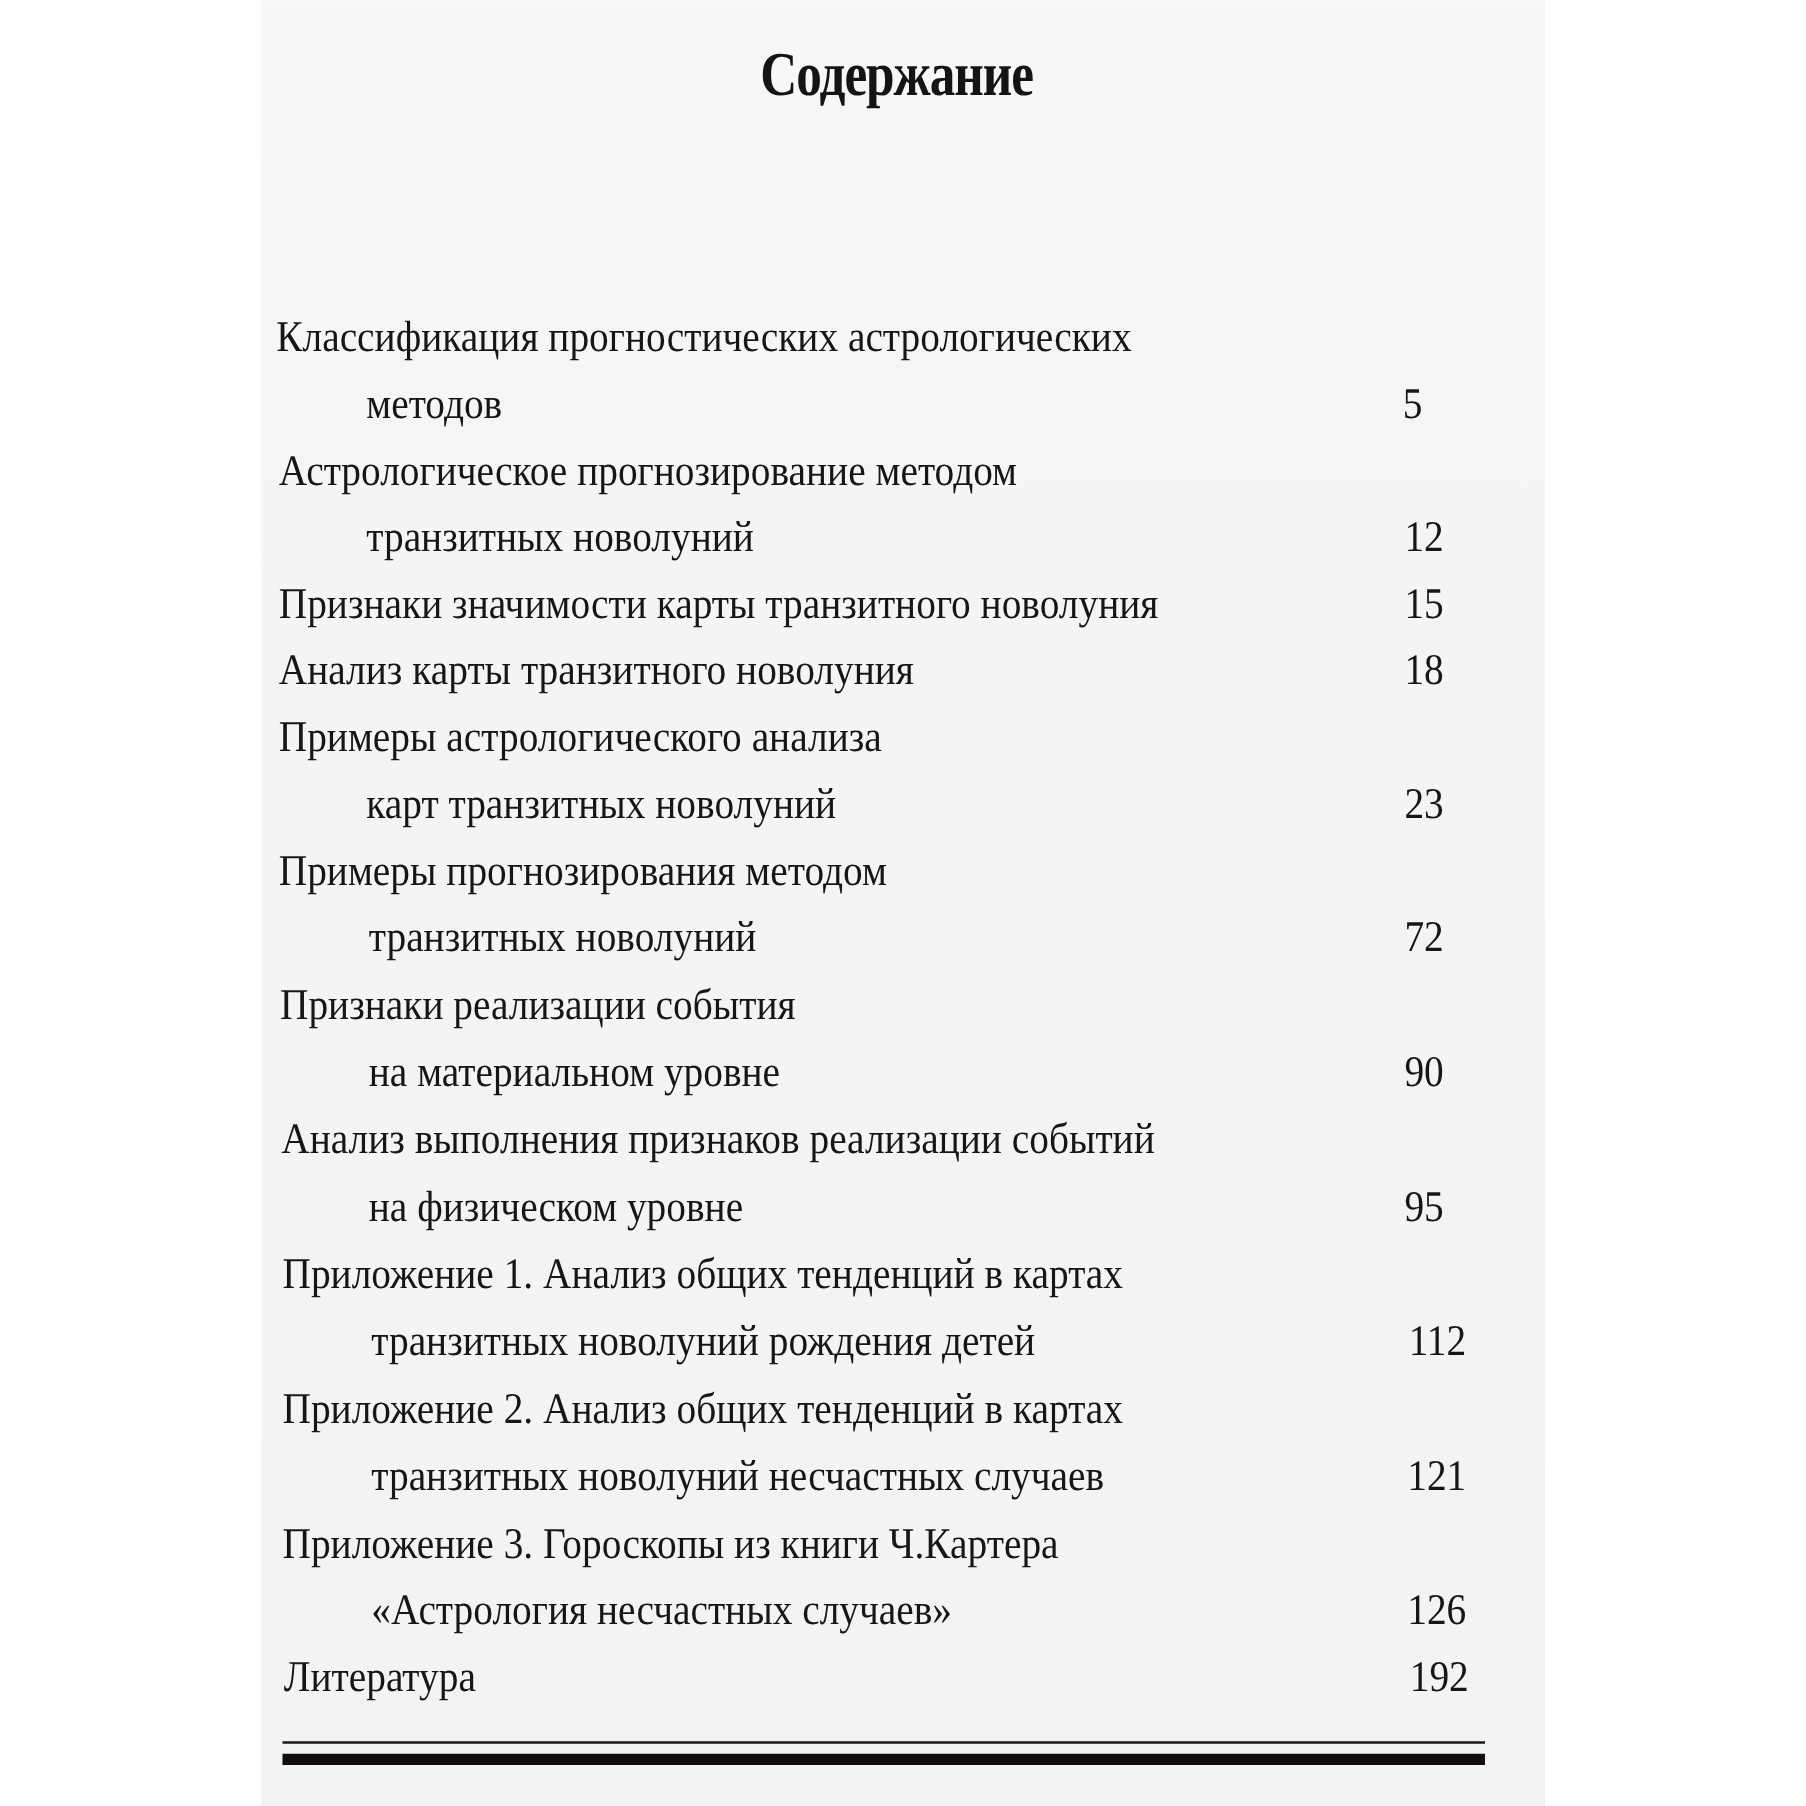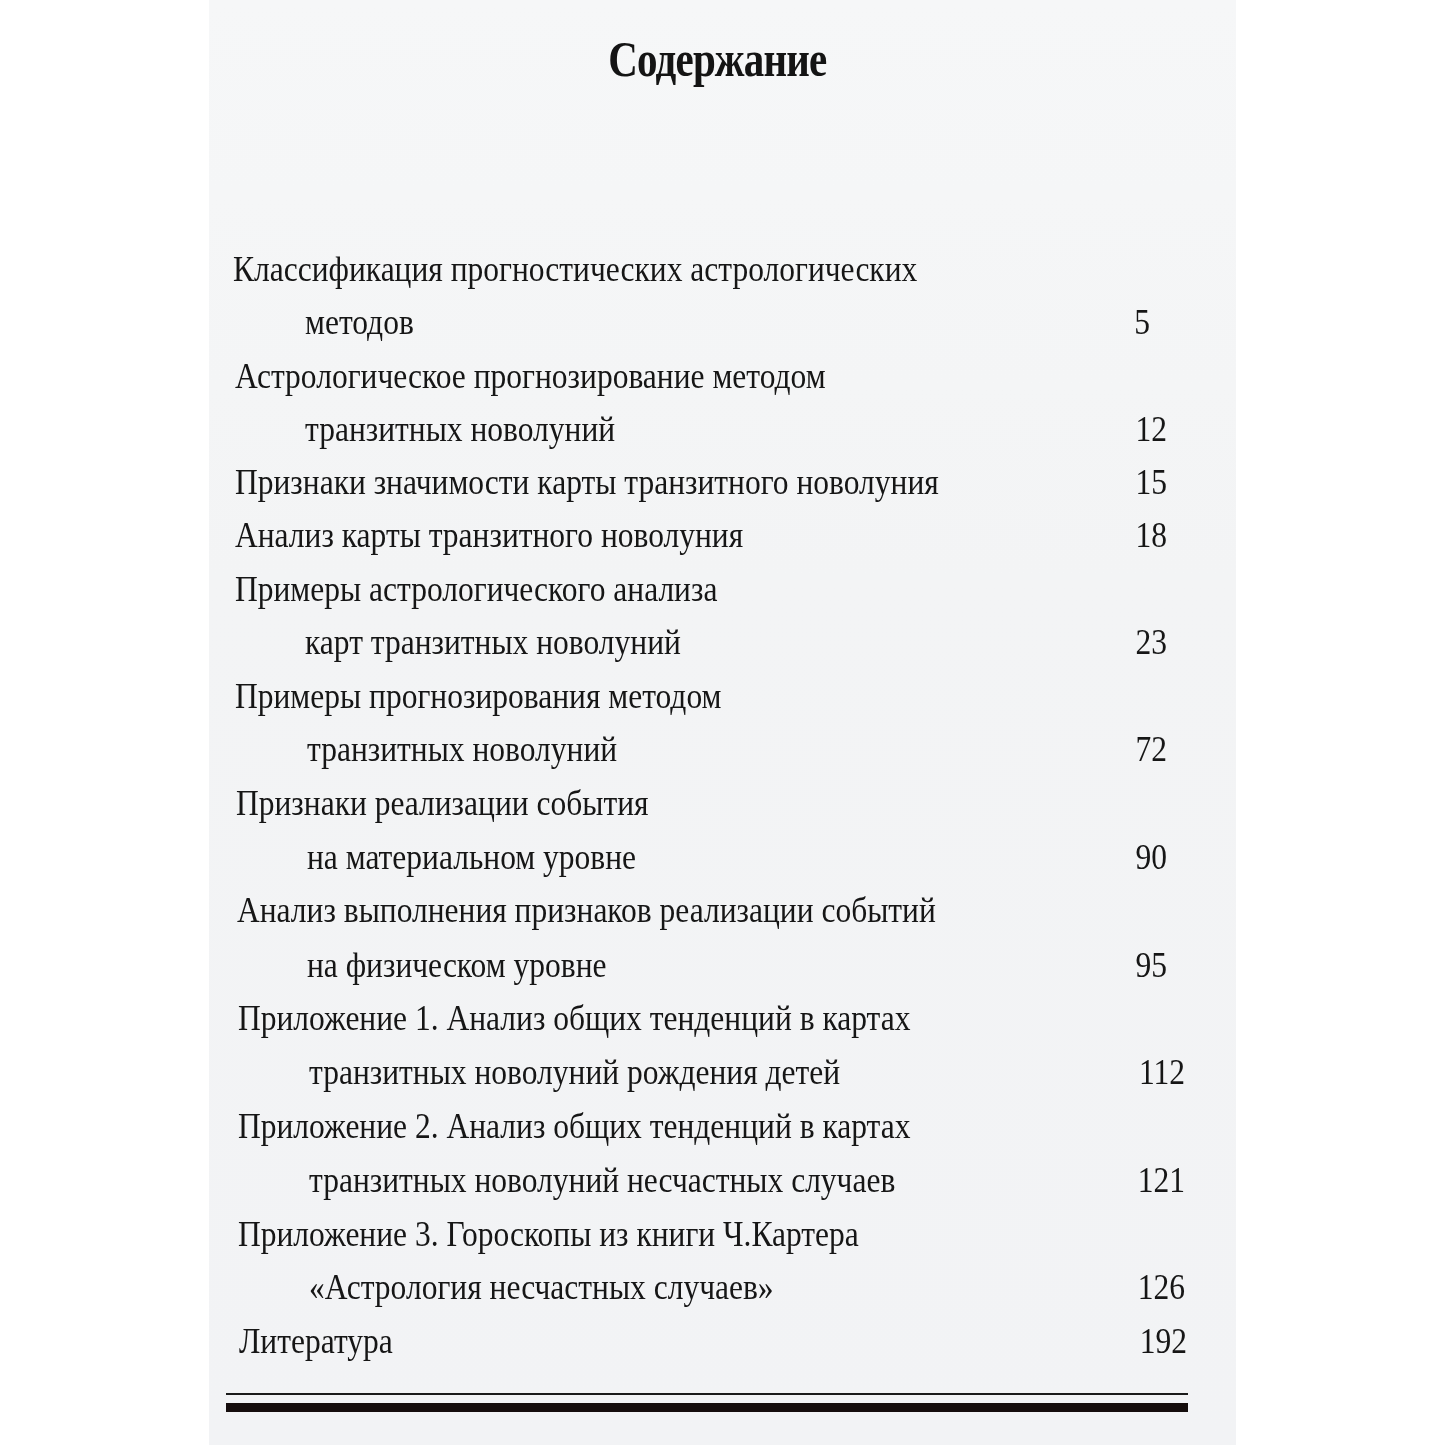--- a/index.html
+++ b/index.html
@@ -30,21 +30,21 @@
       font-family: "Liberation Serif", serif;
       font-weight: bold;
       font-size: 50px;
       letter-spacing: -1px;
       color: #141414;
       transform: scaleX(0.82);
       transform-origin: 485px 0;
     }
     .toc {
       position: absolute;
-      left: 12px;
+      left: 0;
       top: 0;
       width: 100%;
       height: 100%;
     }
     .line {
       position: absolute;
       font-family: "Liberation Serif", serif;
       font-size: 35px;
       color: #161616;
       white-space: nowrap;

